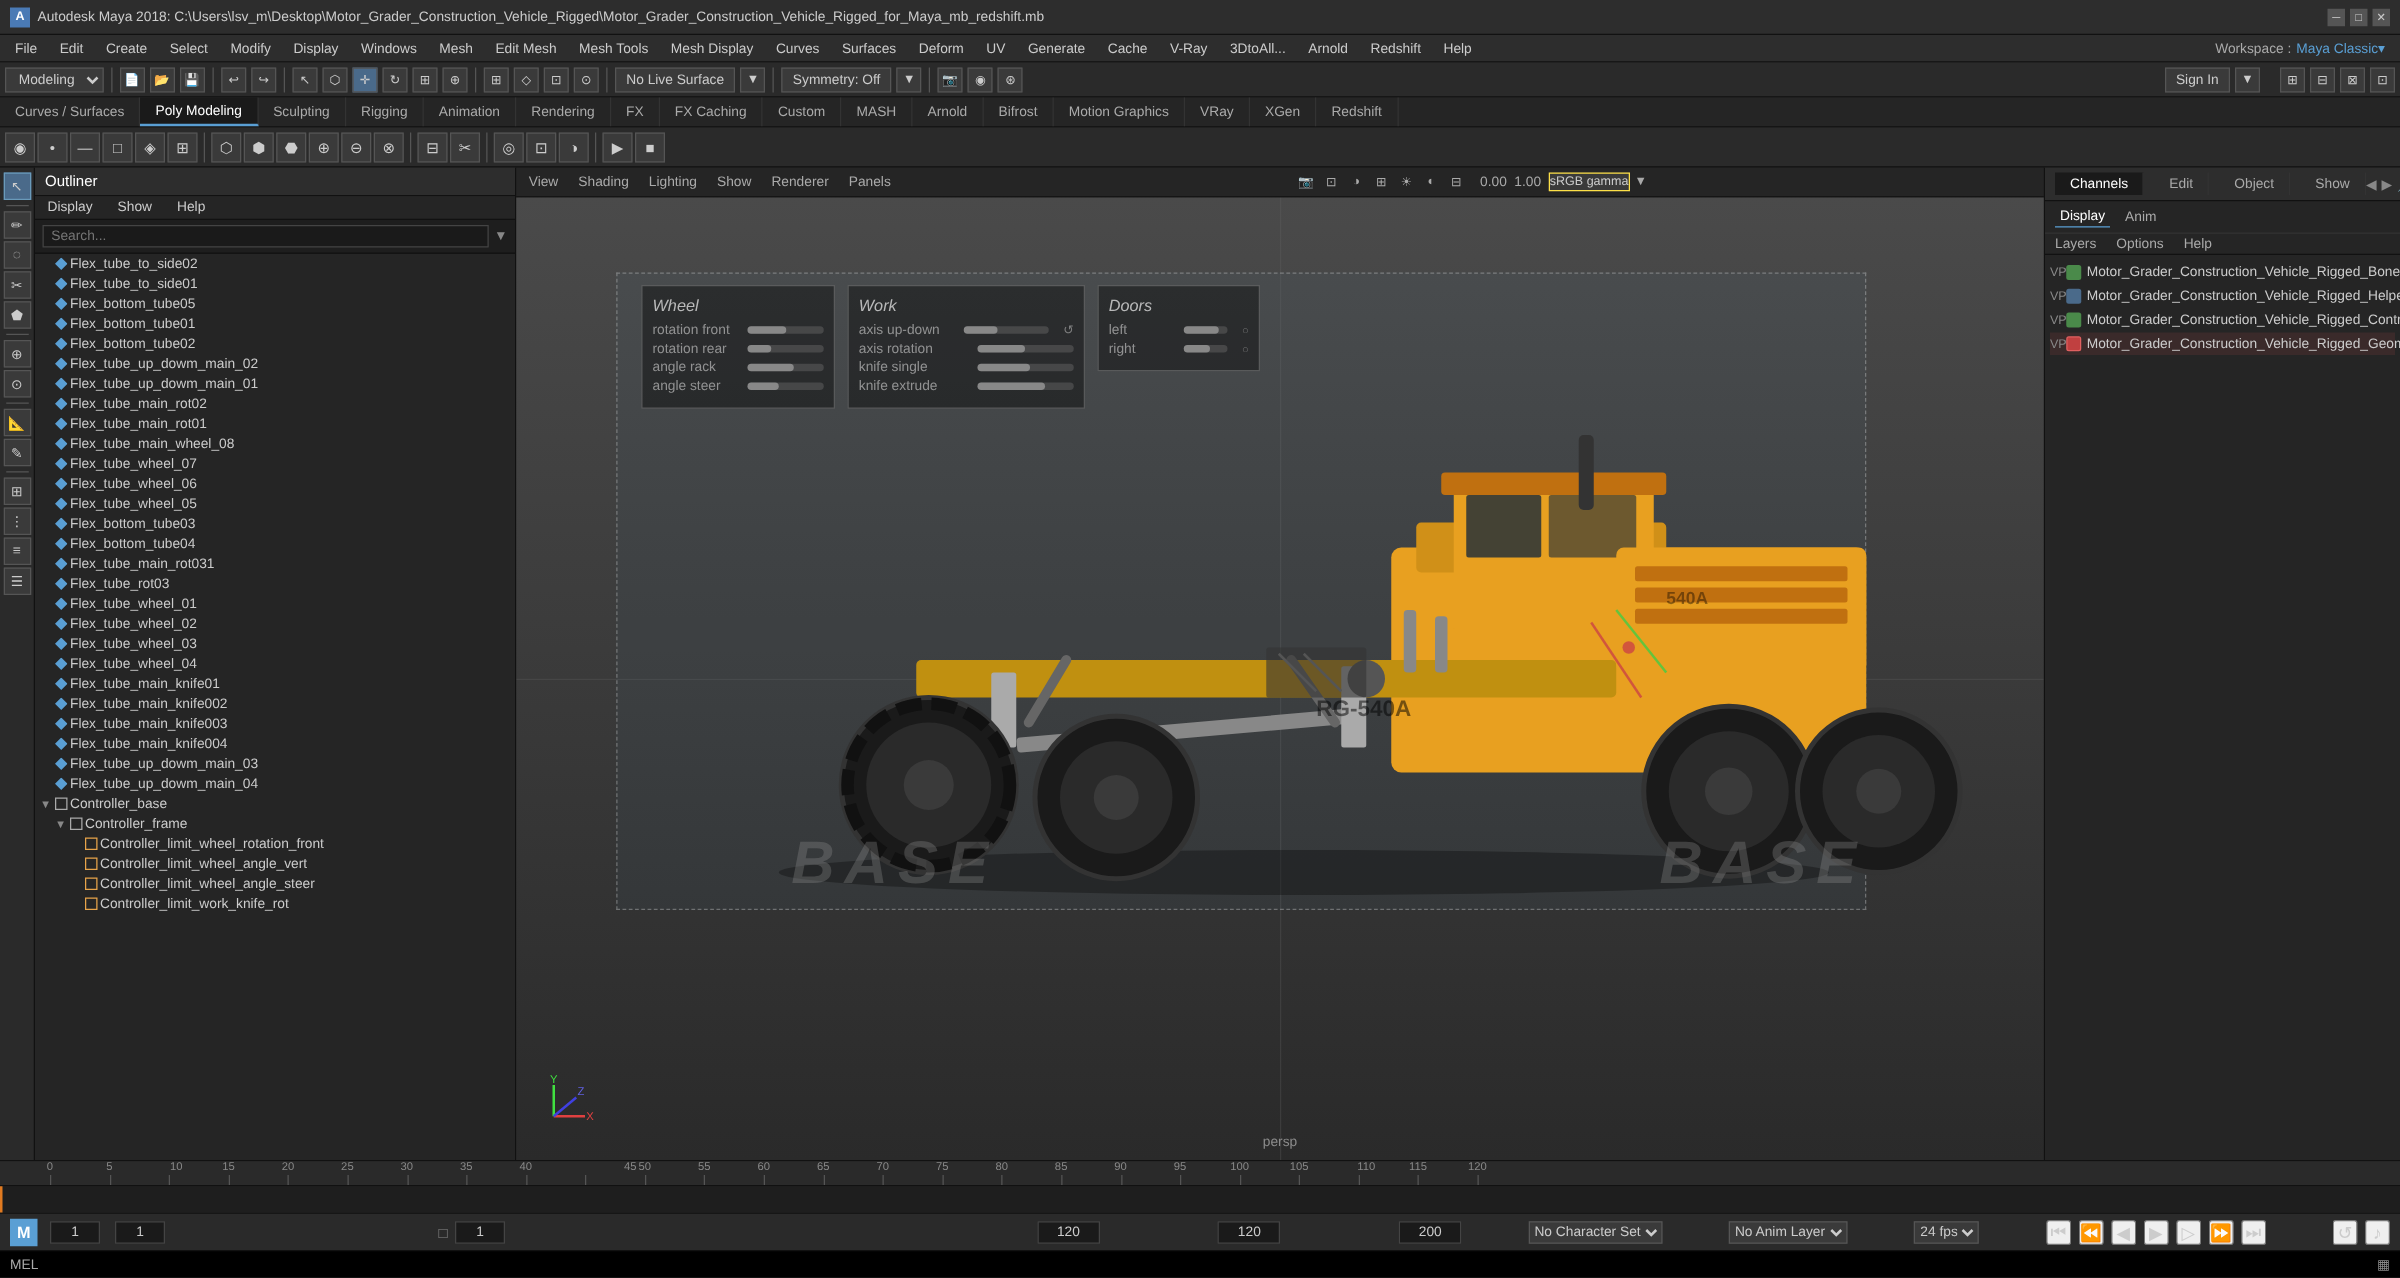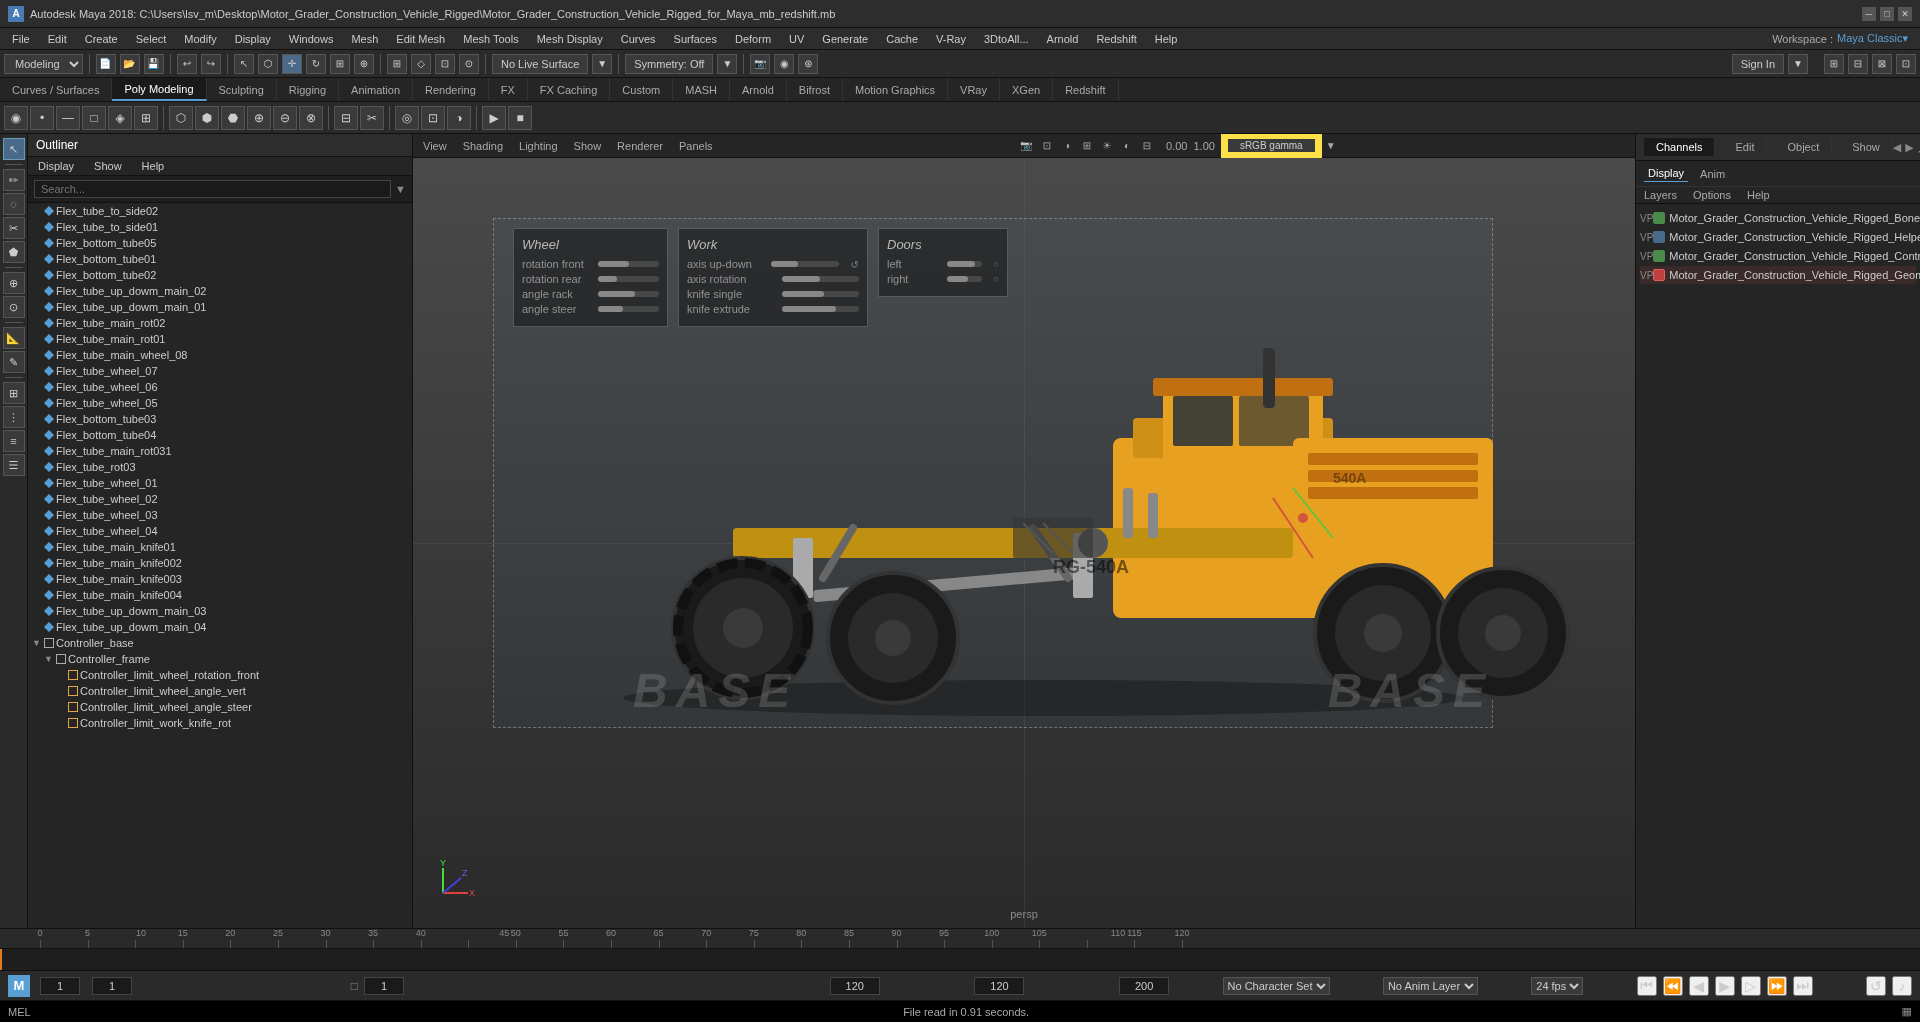--- a/index.html
+++ b/index.html
@@ -971,21 +971,21 @@
 
         <div class="vp-icon-btn">📷</div>
         <div class="vp-icon-btn">⊡</div>
         <div class="vp-icon-btn">◑</div>
         <div class="vp-icon-btn">⊞</div>
         <div class="vp-icon-btn">☀</div>
         <div class="vp-icon-btn">◐</div>
         <div class="vp-icon-btn">⊟</div>
         <div style="color:#aaa;font-size:11px;margin-left:8px">0.00</div>
         <div style="color:#aaa;font-size:11px;margin:0 4px">1.00</div>
-        <div style="background:#3a3a3a;border:7px solid #fde047;padding:1px 12px;font-size:10px;color:#ccc;cursor:pointer">sRGB gamma</div>
+        <div style="background:#3a3a3a;border:1px solid #fde047;padding:1px 0;font-size:10px;color:#ccc;cursor:pointer">sRGB gamma</div>
         <div style="color:#aaa;font-size:10px;cursor:pointer;margin-left:2px">▼</div>
       </div>
     </div>
 
     <div id="viewport-canvas">
 
       <div class="vp-grid-h" style="top:50%"></div>
       <div class="vp-grid-v" style="left:50%"></div>
 
       <div class="selection-frame" style="top:60px;left:80px;width:1000px;height:510px"></div>
@@ -1249,21 +1249,21 @@
       <div class="timeline-label" style="left: 848.917px;">85</div>
       <div class="timeline-tick" style="left: 896.5px;"></div>
       <div class="timeline-label" style="left: 896.5px;">90</div>
       <div class="timeline-tick" style="left: 944.083px;"></div>
       <div class="timeline-label" style="left: 944.083px;">95</div>
       <div class="timeline-tick" style="left: 991.667px;"></div>
       <div class="timeline-label" style="left: 991.667px;">100</div>
       <div class="timeline-tick" style="left: 1039.25px;"></div>
       <div class="timeline-label" style="left: 1039.25px;">105</div>
       <div class="timeline-tick" style="left: 1086.83px;"></div>
-      <div class="timeline-label" style="left: 1118px;">110</div>
+      <div class="timeline-label" style="left: 1093px;">110</div>
       <div class="timeline-tick" style="left: 1134.42px;"></div>
       <div class="timeline-label" style="left: 1134.42px;">115</div>
       <div class="timeline-tick" style="left: 1182px;"></div>
       <div class="timeline-label" style="left: 1182px;">120</div>
     </div>
   <div id="timeline-track">
     <div class="timeline-playhead" style="left:0px"></div>
   </div>
 </div>
 
@@ -1309,15 +1309,14 @@
   <button class="play-btn">⏩</button>
   <button class="play-btn">⏭</button>
 
   <div style="flex:0.1"></div>
   <button class="play-btn">↺</button>
   <button class="play-btn">♪</button>
 </div>
 
 <div id="status-bar">
   <span class="status-left">MEL</span>
-  <span class="status-center">File read in  0.91 seconds.</span>
   <span class="status-right">▦</span>
 </div>
 
 </body></html>

